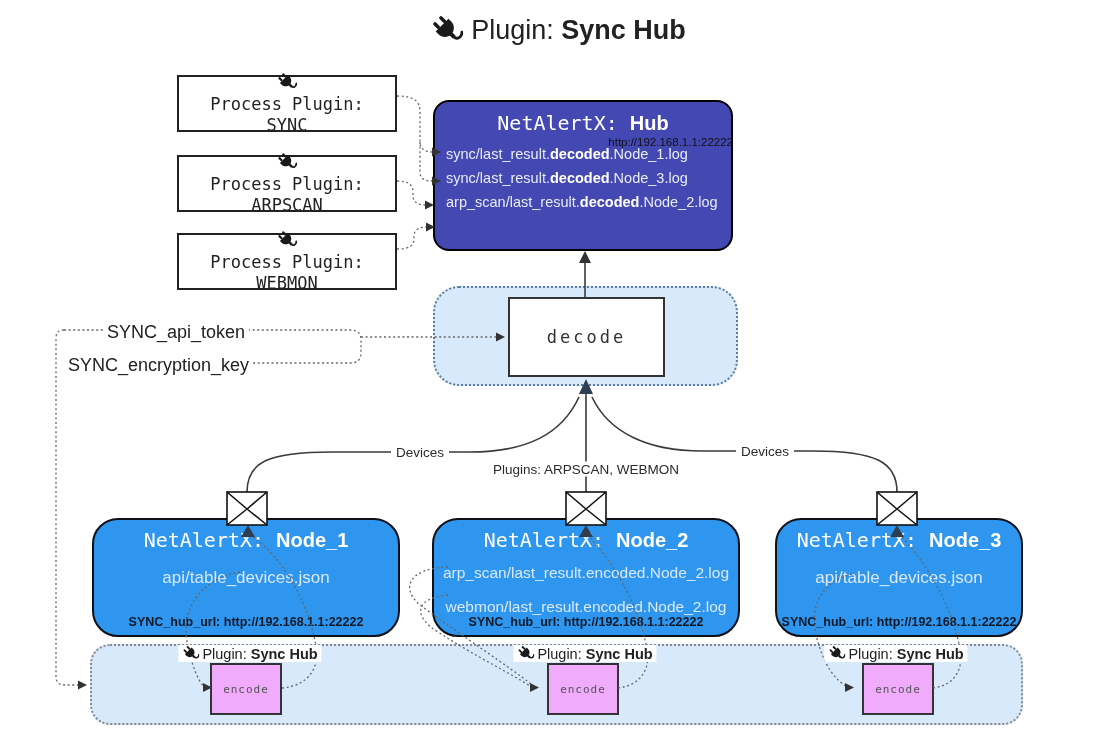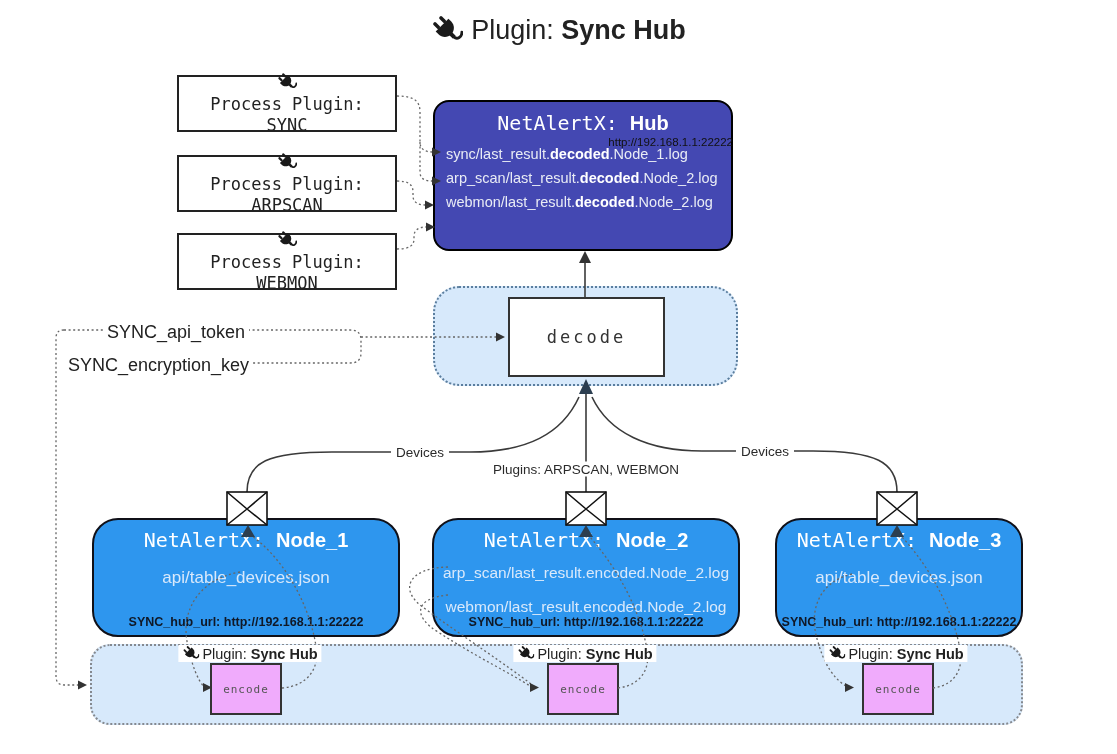--- a/index.html
+++ b/index.html
@@ -118,22 +118,22 @@
     <div class="l2">WEBMON</div>
   </div>
 
   <div class="abs" id="hub-url">http://192.168.1.1:22222</div>
   <div class="abs" id="hub">
     <div class="hub-title">
       <span class="t-mono">NetAlertX: </span><span class="t-sansb">Hub</span>
     </div>
     <div class="hub-rows">
       <div class="hub-row"><span>sync/last_result.</span><b>decoded</b><span>.Node_1.log</span></div>
+      <div class="hub-row"><span>sync/last_result.</span><b>decoded</b><span>.Node_3.log</span></div>
       <div class="hub-row"><span>arp_scan/last_result.</span><b>decoded</b><span>.Node_2.log</span></div>
-      <div class="hub-row"><span>webmon/last_result.</span><b>decoded</b><span>.Node_2.log</span></div>
     </div>
   </div>
 
   <div class="abs" id="decode-panel"></div>
   <div class="abs" id="decode-box">decode</div>
 
   <div class="abs node" id="node1">
     <div class="node-title">
       <span class="t-mono">NetAlertX: </span><span class="t-sansb">Node_1</span>
     </div>

